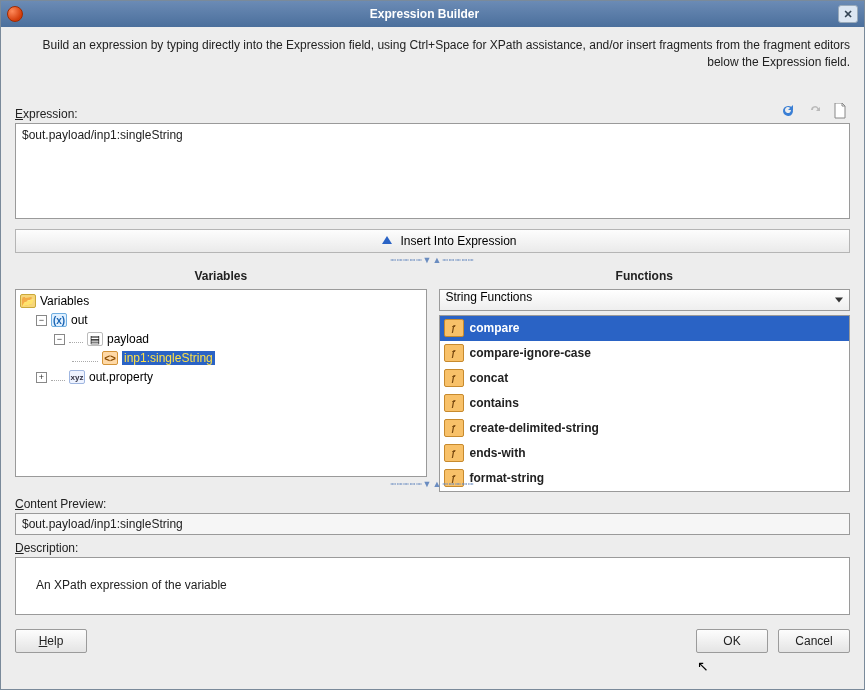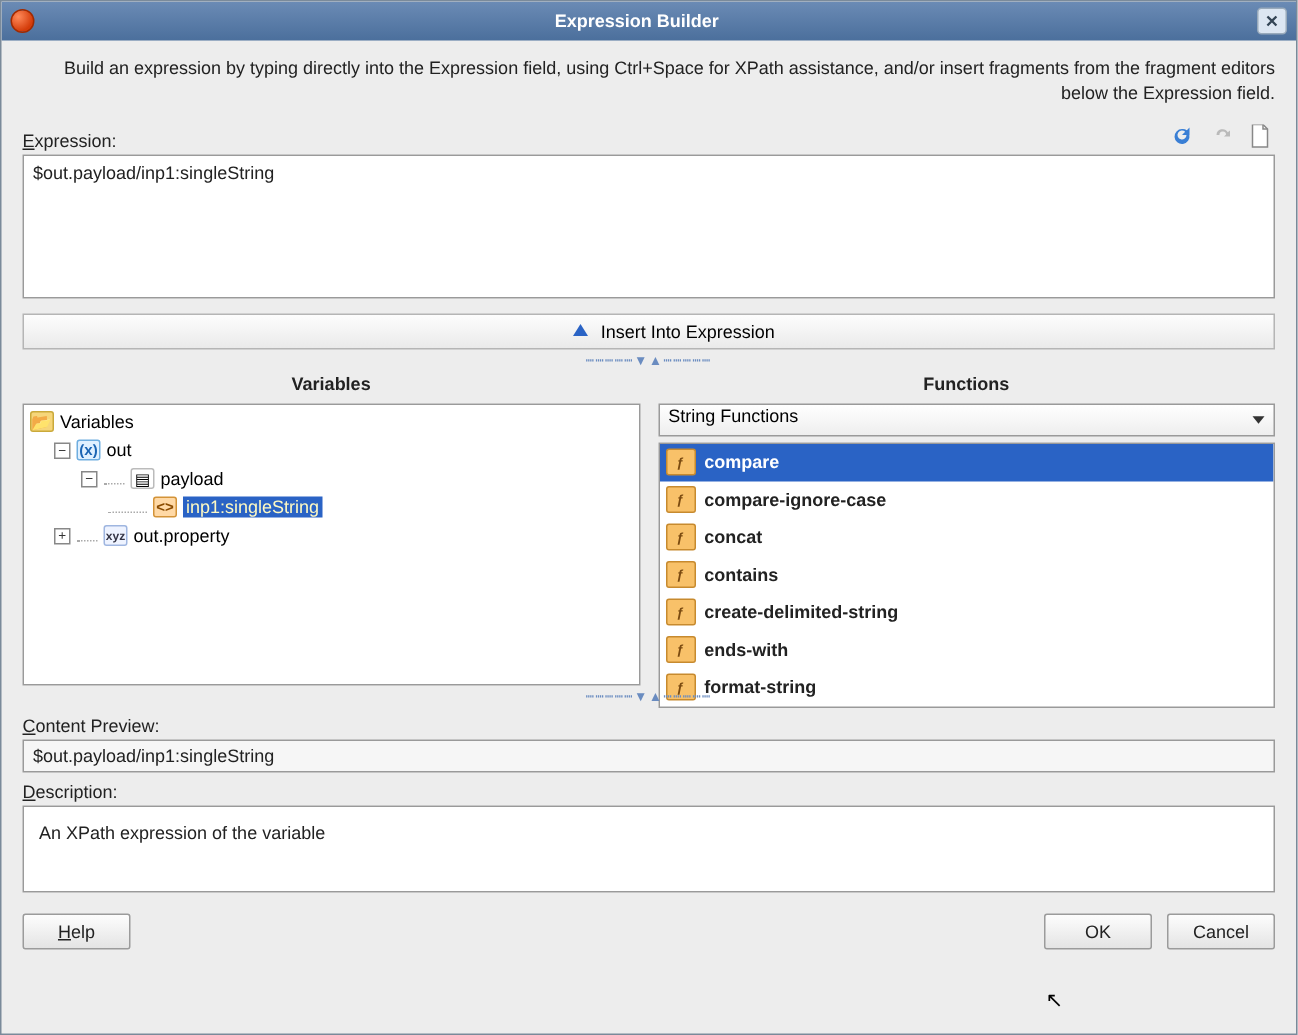--- a/index.html
+++ b/index.html
@@ -60,20 +60,21 @@
   .intro {
     color: #222;
     margin-bottom: 10px;
     line-height: 1.4;
     text-align: right;
   }
   .row-label-tools {
     display: flex;
     align-items: end;
     margin-bottom: 2px;
+    margin-top: 20px;
   }
   .field-label {
     color: #222;
   }
   .field-label .ul { text-decoration: underline; }
   .tools { margin-left: auto; display: flex; gap: 6px; align-items: center; }
   .tool-btn {
     width: 20px; height: 20px;
     border: 1px solid transparent;
     border-radius: 3px;
@@ -132,21 +133,21 @@
   }
   .tree { padding: 2px; }
   .tree-row {
     display: flex; align-items: center;
     height: 19px;
     gap: 4px;
     white-space: nowrap;
   }
   .tree-row.selected .label-text {
     background: #2a63c5;
-    color: #fef9c3;
+    color: #fde047;
     padding: 0 2px;
   }
   .expander {
     width: 11px; height: 11px;
     border: 1px solid #888;
     background: #fff;
     display: inline-flex; align-items: center; justify-content: center;
     font-size: 9px; line-height: 1;
     color: #333;
     cursor: pointer;
@@ -216,21 +217,21 @@
   .preview-box {
     border: 1px solid #9a9a9a;
     background: #f6f6f6;
     padding: 3px 6px;
     height: 22px;
     color: #222;
   }
   .desc-box {
     border: 1px solid #9a9a9a;
     background: #fff;
-    padding: 10px;
+    padding: 20px;
     height: 58px;
     color: #222;
   }
   .button-bar {
     display: flex;
     align-items: center;
     margin-top: 14px;
   }
   .btn {
     min-width: 72px;

